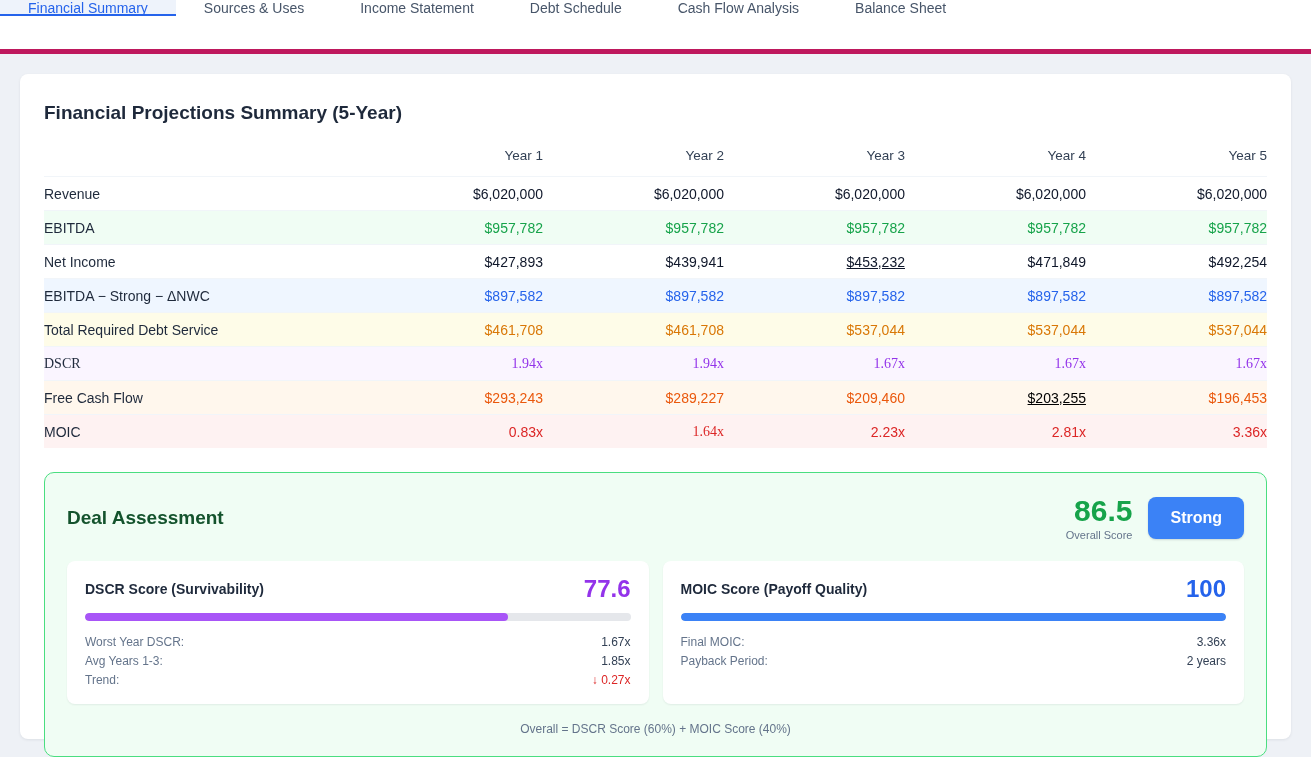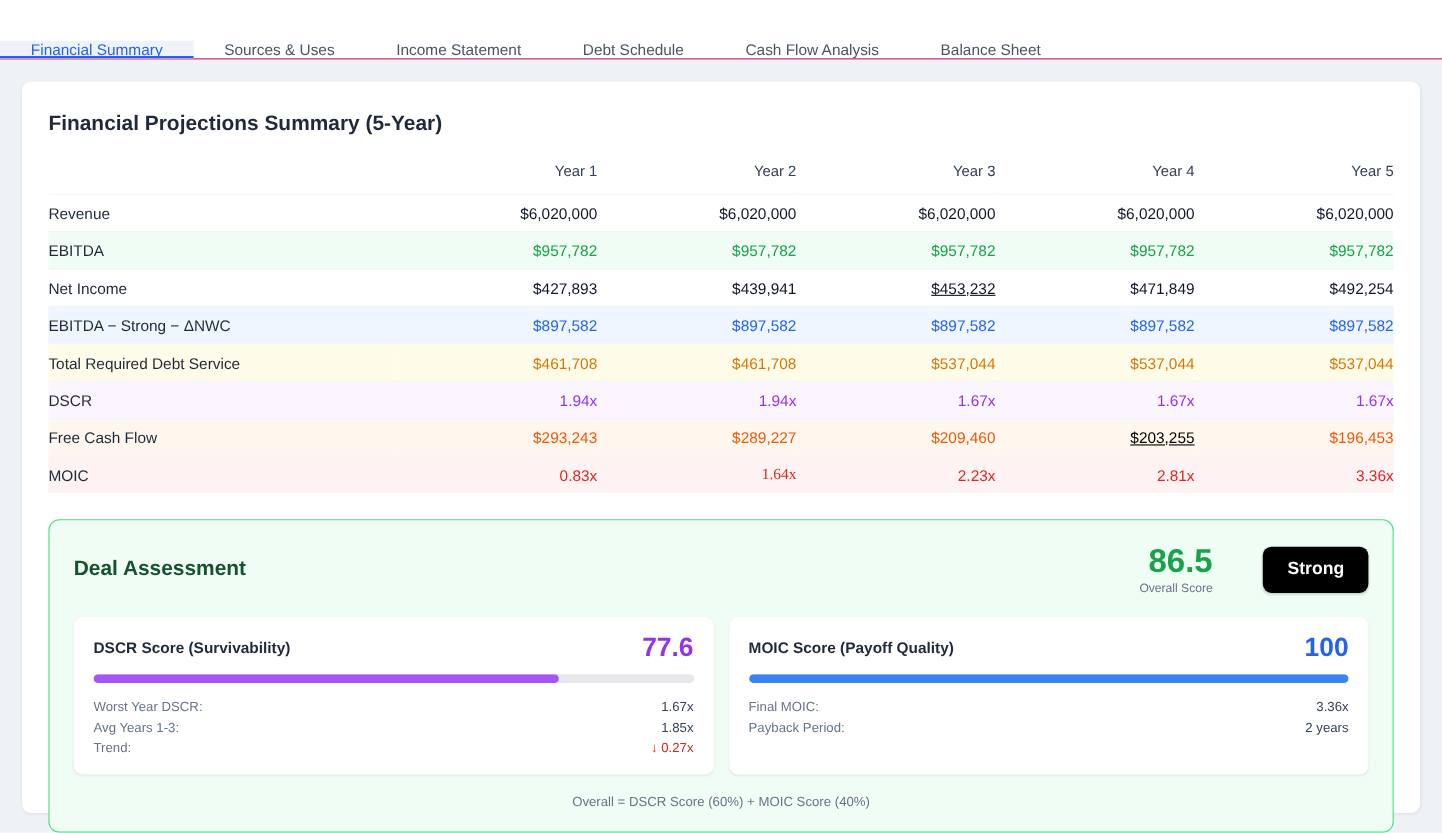--- a/index.html
+++ b/index.html
@@ -8,23 +8,23 @@
     font-family:"Liberation Sans", sans-serif;
     background:#eef1f6;
     overflow:hidden;
     color:#1e293b;
   }
 
   
   .tab-bar {
     display:flex;
     background:#ffffff;
-    border-bottom:1px solid #be185d;
+    border-bottom:5px solid #be185d;
     height:54px;
-    align-items:flex-end;
+    align-items:flex-start;
   }
   .tab {
     display:flex;
     align-items:center;
     padding:0 28px;
     font-size:14px;
     font-weight:500;
     color:#475569;
     cursor:pointer;
     white-space:nowrap;
@@ -224,21 +224,21 @@
           <td class="row-value" style="color: rgb(37, 99, 235);">$897,582</td>
         </tr>
         <tr class="data-row" style="background: rgb(254, 252, 232);">
           <td class="row-label">Total Required Debt Service</td>
           <td class="row-value" style="color: rgb(217, 119, 6);">$461,708</td>
           <td class="row-value" style="color: rgb(217, 119, 6);">$461,708</td>
           <td class="row-value" style="color: rgb(217, 119, 6);">$537,044</td>
           <td class="row-value" style="color: rgb(217, 119, 6);">$537,044</td>
           <td class="row-value" style="color: rgb(217, 119, 6);">$537,044</td>
         </tr>
-        <tr class="data-row" style="background: rgb(250, 245, 255);">
+        <tr class="data-row" style="background: rgb(250, 245, 255); font-family: Liberation Serif, serif;">
           <td class="row-label">DSCR</td>
           <td class="row-value" style="color: rgb(147, 51, 234);">1.94x</td>
           <td class="row-value" style="color: rgb(147, 51, 234);">1.94x</td>
           <td class="row-value" style="color: rgb(147, 51, 234);">1.67x</td>
           <td class="row-value" style="color: rgb(147, 51, 234);">1.67x</td>
           <td class="row-value" style="color: rgb(147, 51, 234);">1.67x</td>
         </tr>
         <tr class="data-row" style="background: rgb(255, 247, 237);">
           <td class="row-label">Free Cash Flow</td>
           <td class="row-value" style="color: rgb(234, 88, 12);">$293,243</td>
@@ -259,21 +259,21 @@
   </table>
 
   <div class="assessment">
     <div class="assessment-header">
       <h2 class="assessment-title">Deal Assessment</h2>
       <div class="assessment-score-wrap">
         <div class="overall">
           <div class="overall-score" style="color: rgb(22, 163, 74);">86.5</div>
           <div class="overall-label">Overall Score</div>
         </div>
-        <div class="badge" style="background: #000000; margin-left: 30px;">Strong</div>
+        <div class="badge" style="background: #3b82f6;">Strong</div>
       </div>
     </div>
 
     <div class="score-cards">
         <div class="score-card">
           <div class="score-card-header">
             <div class="score-title">DSCR Score (Survivability)</div>
             <div class="score-value" style="color: rgb(147, 51, 234);">77.6</div>
           </div>
           <div class="progress-track">

